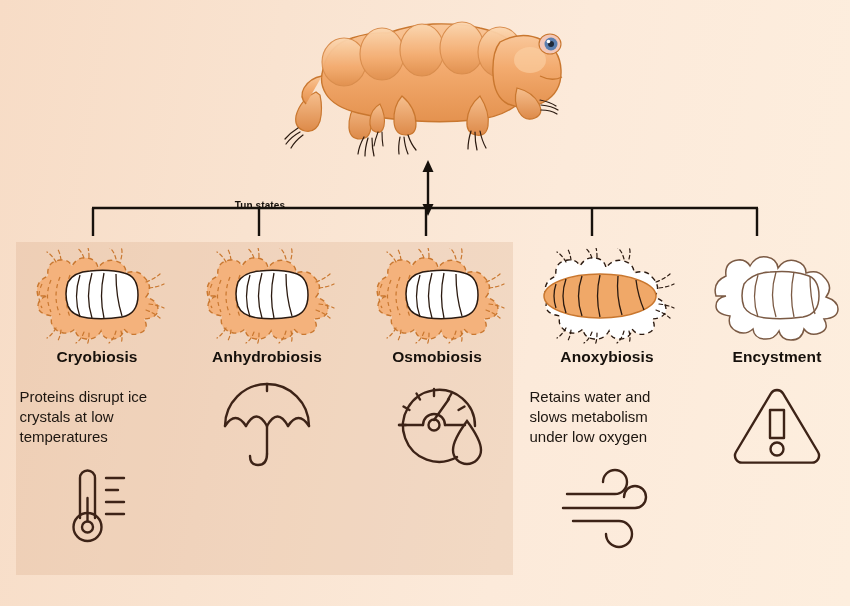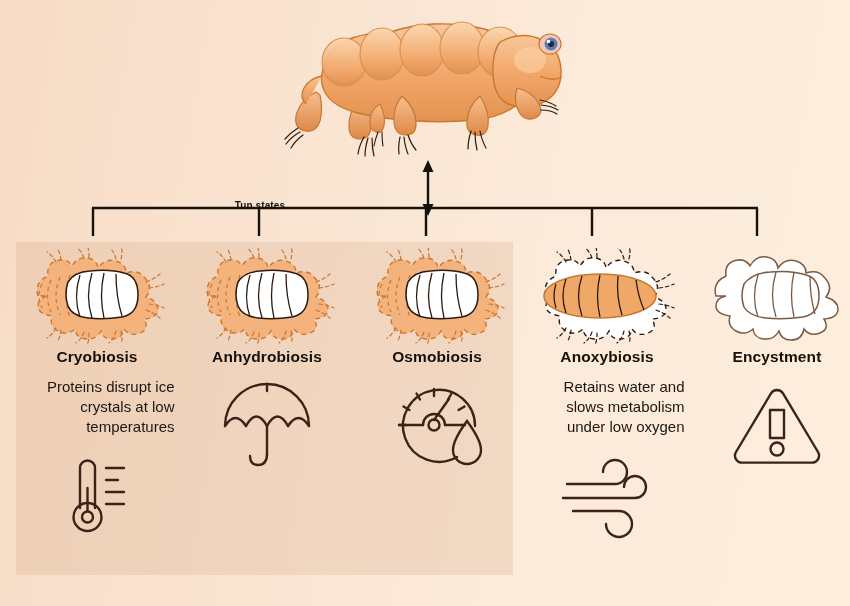--- a/index.html
+++ b/index.html
@@ -101,22 +101,22 @@
     font-weight: bold;
     color: #16100b;
     text-align: center;
     margin-top: 2px;
     letter-spacing: 0.1px;
   }
   .col-desc {
     font-size: 15px;
     line-height: 1.33;
     color: #1d1610;
-    text-align: right;
-    margin-top: 11px;
+    text-align: left;
+    margin-top: 21px;
     width: 155px;
   }
   .col-icon {
     margin-top: 14px;
     height: 95px;
     display: flex;
     align-items: center;
     justify-content: center;
   }
   .col-icon svg { display: block; }

